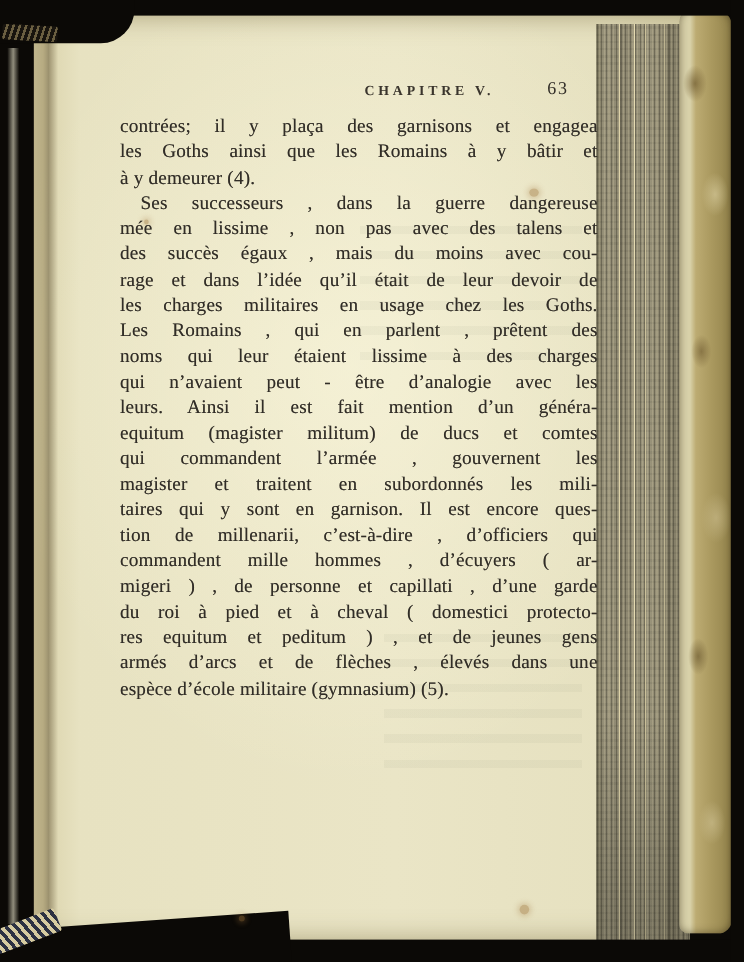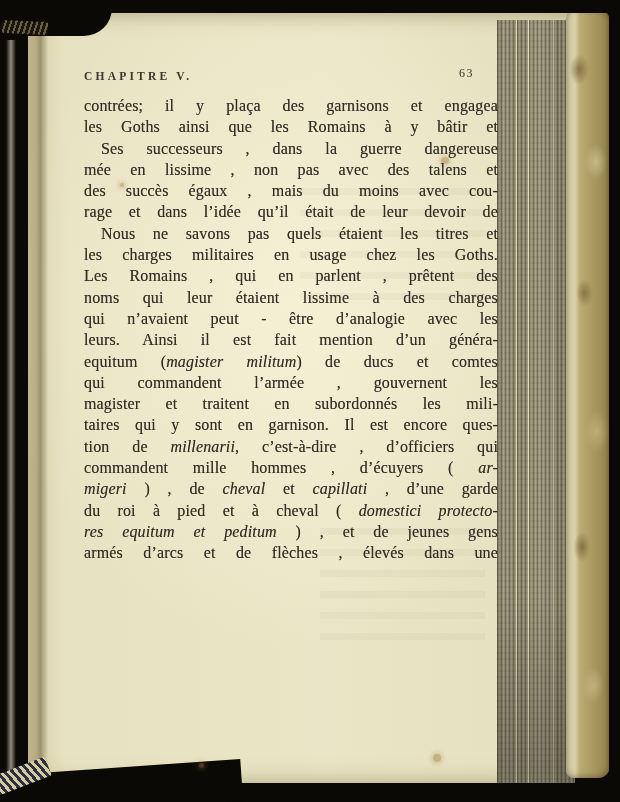--- a/index.html
+++ b/index.html
@@ -58,29 +58,29 @@
     border-radius:2px;}
 
   .foxing{position:absolute;border-radius:50%;background:rgba(158,116,58,.45);
     box-shadow:0 0 4px 2px rgba(158,116,58,.25);}
   .ghost{position:absolute;opacity:.05;
     background:repeating-linear-gradient(0deg,#55604a 0 7px, rgba(0,0,0,0) 7px 21px);}
 
   
   .text-block{position:absolute;left:84px;top:70px;width:414px;color:#312d27;}
   .page-header{position:relative;height:20px;}
-  .chapter{ text-align:left;padding-right:86px;font-size:11.5px;font-weight:700;
+  .chapter{ text-align:right;padding-right:86px;font-size:11.5px;font-weight:700;
     letter-spacing:3.2px;color:#3a352d;}
-  .pagenum{position:absolute;right:24px;top:-4px;font-size:12px;letter-spacing:1.5px;color:#322e28;}
+  .pagenum{position:absolute;right:24px;top:-4px;font-size:15px;letter-spacing:1.5px;color:#322e28;}
   .body-text{margin-top:5px;font-size:16px;line-height:21.3px;letter-spacing:.15px;
-    text-shadow:0 0 .5px rgba(49,45,39,.55);}
+    text-shadow:0 0 .5px rgba(49,45,39,.55);margin-left:16px;}
   .line{ text-align:justify;text-align-last:justify;height:21.3px;overflow:hidden;}
   .line.indent{text-indent:17px;}
   .line.last{text-align-last:left;}
-  .it{font-style:italic;}
+  .it{}
 </style>
 </head>
 <body>
 
 <div id="scan">
 
   <div class="page-block"></div>
   <div class="gutter"></div>
   <div class="gutter-highlight"></div>
 
@@ -107,41 +107,42 @@
 
   <div class="text-block">
     <div class="page-header">
       <div class="chapter">CHAPITRE V.</div>
       <div class="pagenum">63</div>
     </div>
     <div class="body-text">
         <div class="paragraph">
           <div class="line"><span>contrées; il y plaça des garnisons et engagea</span></div>
           <div class="line"><span>les Goths ainsi que les Romains à y bâtir et</span></div>
+          <div class="line last"><span>à y demeurer (4).</span></div>
         </div>
         <div class="paragraph">
           <div class="line indent"><span>Ses successeurs , dans la guerre dangereuse</span></div>
           <div class="line"><span>mée en lissime , non pas avec des talens et</span></div>
           <div class="line"><span>des succès égaux , mais du moins avec cou-</span></div>
           <div class="line"><span>rage et dans l’idée qu’il était de leur devoir de</span></div>
         </div>
         <div class="paragraph">
-          <div class="line indent"><span>Nous ne savons pas quels étaient les titres et</span></div>
           <div class="line"><span>les charges militaires en usage chez les Goths.</span></div>
           <div class="line"><span>Les Romains , qui en parlent , prêtent des</span></div>
           <div class="line"><span>noms qui leur étaient lissime à des charges</span></div>
           <div class="line"><span>qui n’avaient peut - être d’analogie avec les</span></div>
           <div class="line"><span>leurs. Ainsi il est fait mention d’un généra-</span></div>
           <div class="line"><span>equitum (</span><span class="it">magister militum</span><span>) de ducs et comtes</span></div>
           <div class="line"><span>qui commandent l’armée , gouvernent les</span></div>
           <div class="line"><span>magister et traitent en subordonnés les mili-</span></div>
           <div class="line"><span>taires qui y sont en garnison. Il est encore ques-</span></div>
           <div class="line"><span>tion de </span><span class="it">millenarii</span><span>, c’est-à-dire , d’officiers qui</span></div>
           <div class="line"><span>commandent mille hommes , d’écuyers ( </span><span class="it">ar-</span></div>
-          <div class="line"><span class="it">migeri</span><span> ) , de </span><span class="it">cheval</span><span> et </span><span class="it">capillati</span><span> , d’une garde</span></div>
+          <div class="line"><span class="it">migeri</span><span> ) , de </span><span class="it">personne</span><span> et </span><span class="it">capillati</span><span> , d’une garde</span></div>
           <div class="line"><span>du roi à pied et à cheval ( </span><span class="it">domestici protecto-</span></div>
           <div class="line"><span class="it">res equitum et peditum</span><span> ) , et de jeunes gens</span></div>
           <div class="line"><span>armés d’arcs et de flèches , élevés dans une</span></div>
+          <div class="line last"><span>espèce d’école militaire (</span><span class="it">gymnasium</span><span>) (5).</span></div>
         </div>
       </div>
   </div>
 
 </div>
 
 </body></html>

